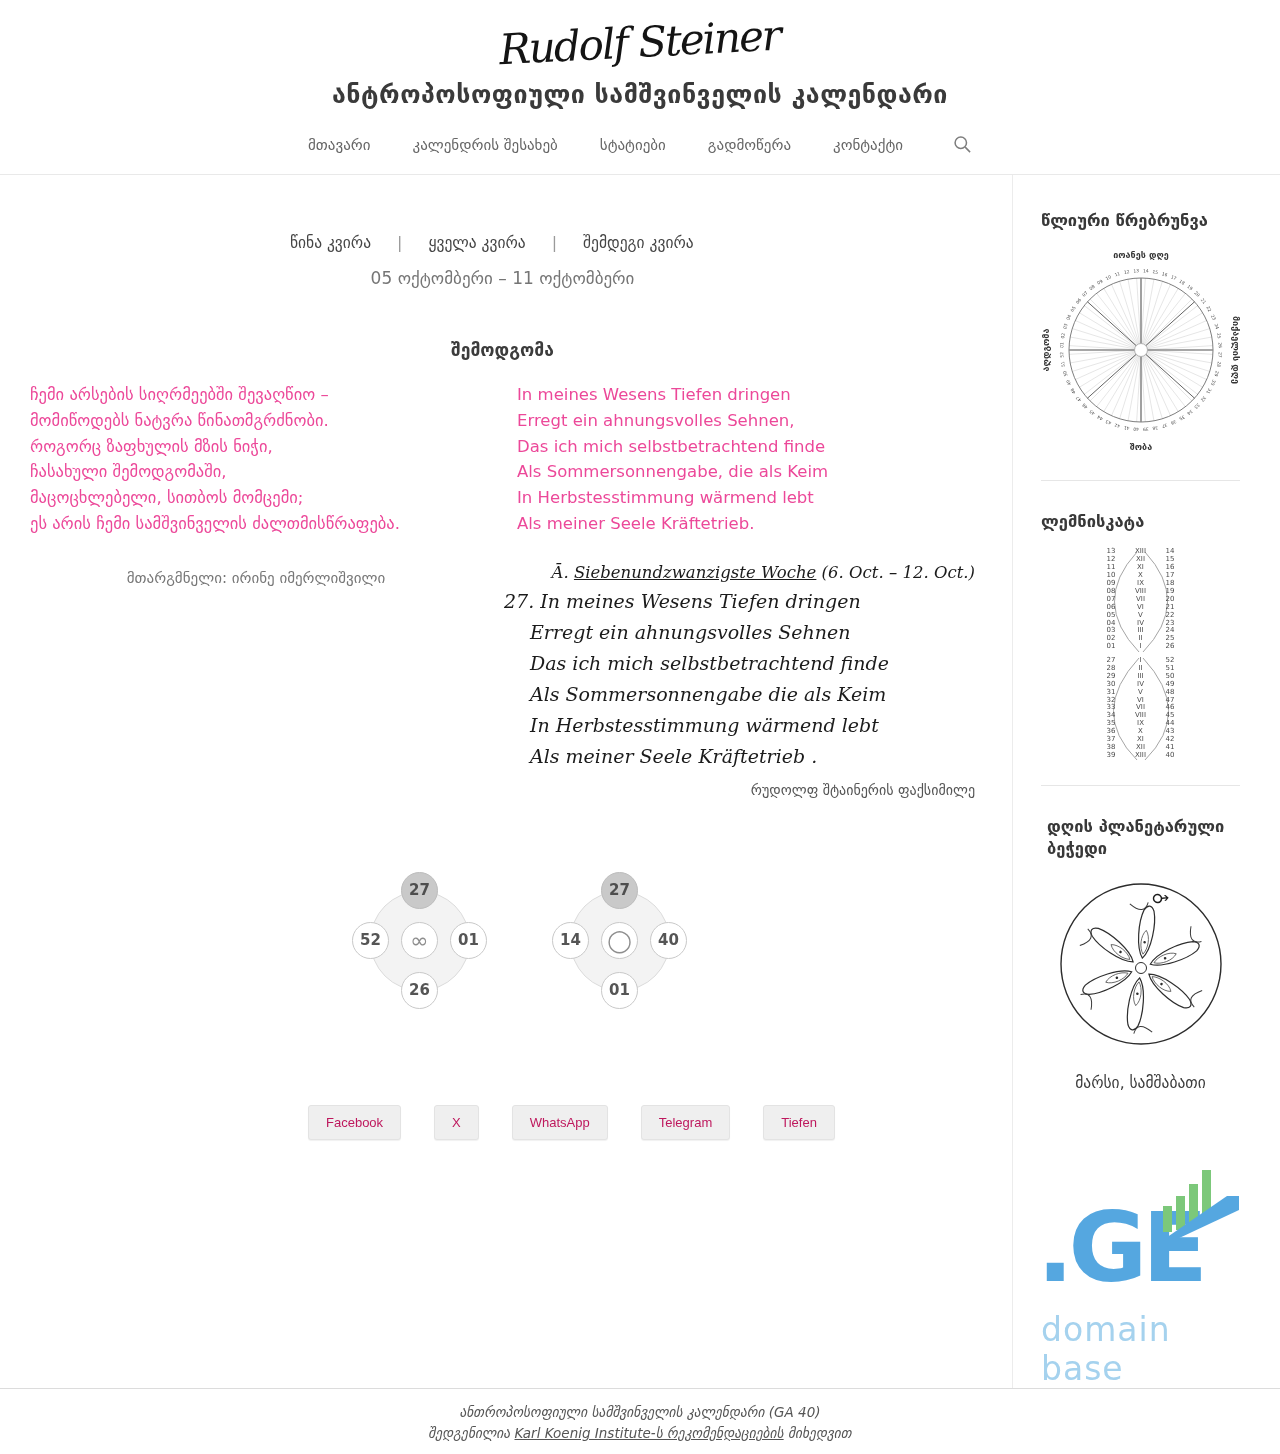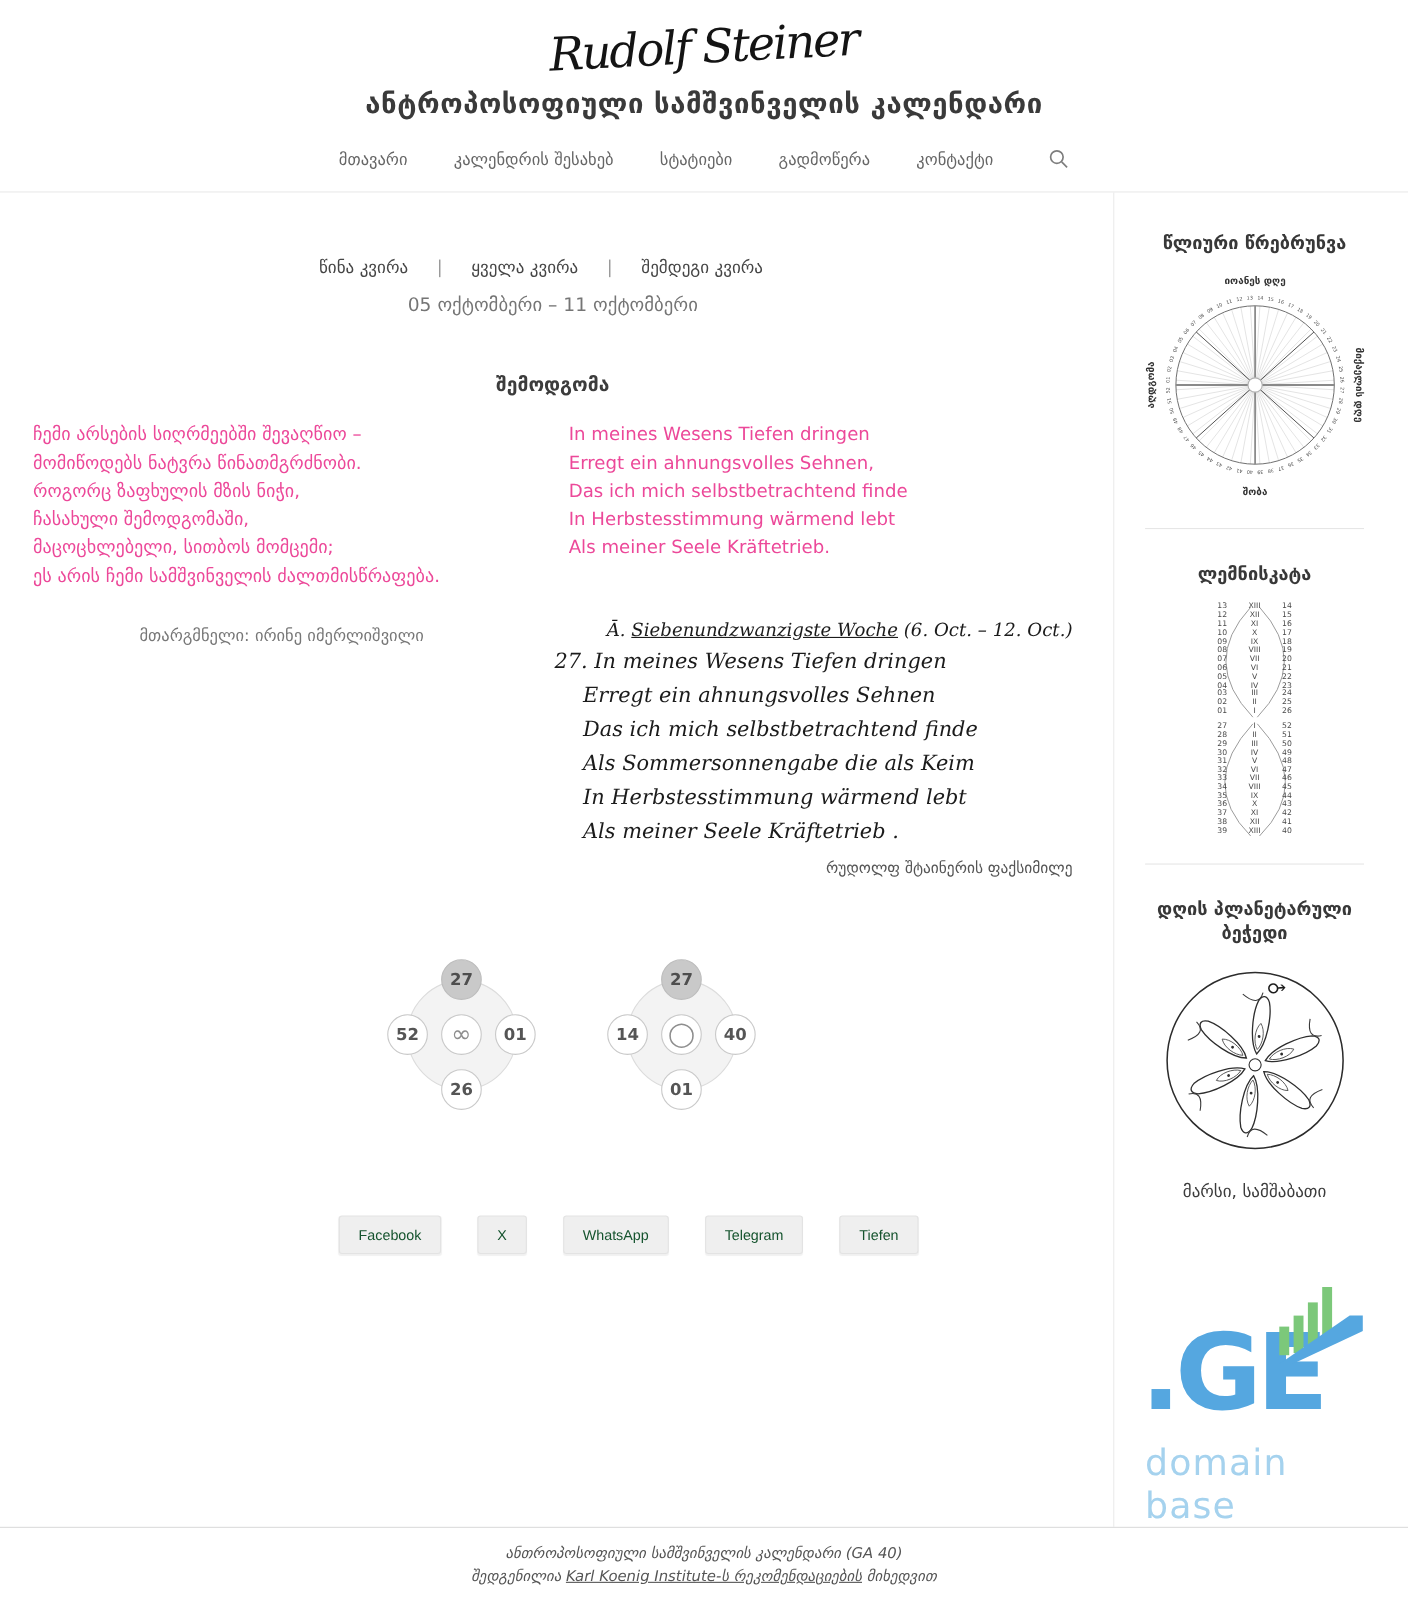--- a/index.html
+++ b/index.html
@@ -58,24 +58,24 @@
        font-size:15px; font-weight:bold; color:#555; cursor:pointer; }
   .sat.top    { left:53px; top:6px;  background:#c9c9c9; border-color:#bdbdbd; color:#4e4e4e; }
   .sat.left   { left:4px;  top:56px; }
   .sat.right  { left:102px;top:56px; }
   .sat.bottom { left:53px; top:106px;}
   .sat.center { left:53px; top:56px; font-weight:normal; font-size:22px; color:#8e8e8e; cursor:default; }
 
   
   .share-row { display:flex; gap:33px; margin:84px 0 0 278px; }
   .share-btn { background:#efefef; border:1px solid #e3e3e3; border-radius:3px; padding:9px 17px;
-       font-size:13px; color:#14532d; cursor:pointer; box-shadow:0 1px 1px rgba(0,0,0,.06); }
-
-  
-  .widget-heading { text-align:center; font-size:16.5px; font-weight:bold; color:#383838; line-height:1.35; }
+       font-size:13px; color:#be185d; cursor:pointer; box-shadow:0 1px 1px rgba(0,0,0,.06); }
+
+  
+  .widget-heading { text-align:left; font-size:16.5px; font-weight:bold; color:#383838; line-height:1.35; }
   .widget-sep { border-top:1px solid #e6e6e6; margin:26px 0 30px; }
   .wheel-svg, .seal-svg { display:block; margin:14px auto 0; }
   .lem-wrap { position:relative; width:176px; margin:14px auto 0; }
   .lem-svg { position:absolute; left:0; top:0; }
   .lem-grid { position:relative; }
   .lem-row { display:flex; height:7.9px; align-items:center; }
   .lem-row.gap { height:6px; }
   .lem-cell { font-size:7px; color:#4a4a4a; }
   .lem-cell.l { width:63px; text-align:right; }
   .lem-cell.c { width:50px; text-align:center; }
@@ -139,20 +139,21 @@
           <div class="poem-line">მომიწოდებს ნატვრა წინათმგრძნობი.</div>
           <div class="poem-line">როგორც ზაფხულის მზის ნიჭი,</div>
           <div class="poem-line">ჩასახული შემოდგომაში,</div>
           <div class="poem-line">მაცოცხლებელი, სითბოს მომცემი;</div>
           <div class="poem-line">ეს არის ჩემი სამშვინველის ძალთმისწრაფება.</div>
         </div>
       <div class="poem-col-de" id="poem-de">
           <div class="poem-line">In meines Wesens Tiefen dringen</div>
           <div class="poem-line">Erregt ein ahnungsvolles Sehnen,</div>
           <div class="poem-line">Das ich mich selbstbetrachtend finde</div>
+          <div class="poem-line">Als Sommersonnengabe, die als Keim</div>
           <div class="poem-line">In Herbstesstimmung wärmend lebt</div>
           <div class="poem-line">Als meiner Seele Kräftetrieb.</div>
         </div>
     </div>
 
     <div class="below-row">
       <div class="below-left">
         <div class="translator">მთარგმნელი: ირინე იმერლიშვილი</div>
       </div>
       <div class="facsimile-wrap">

